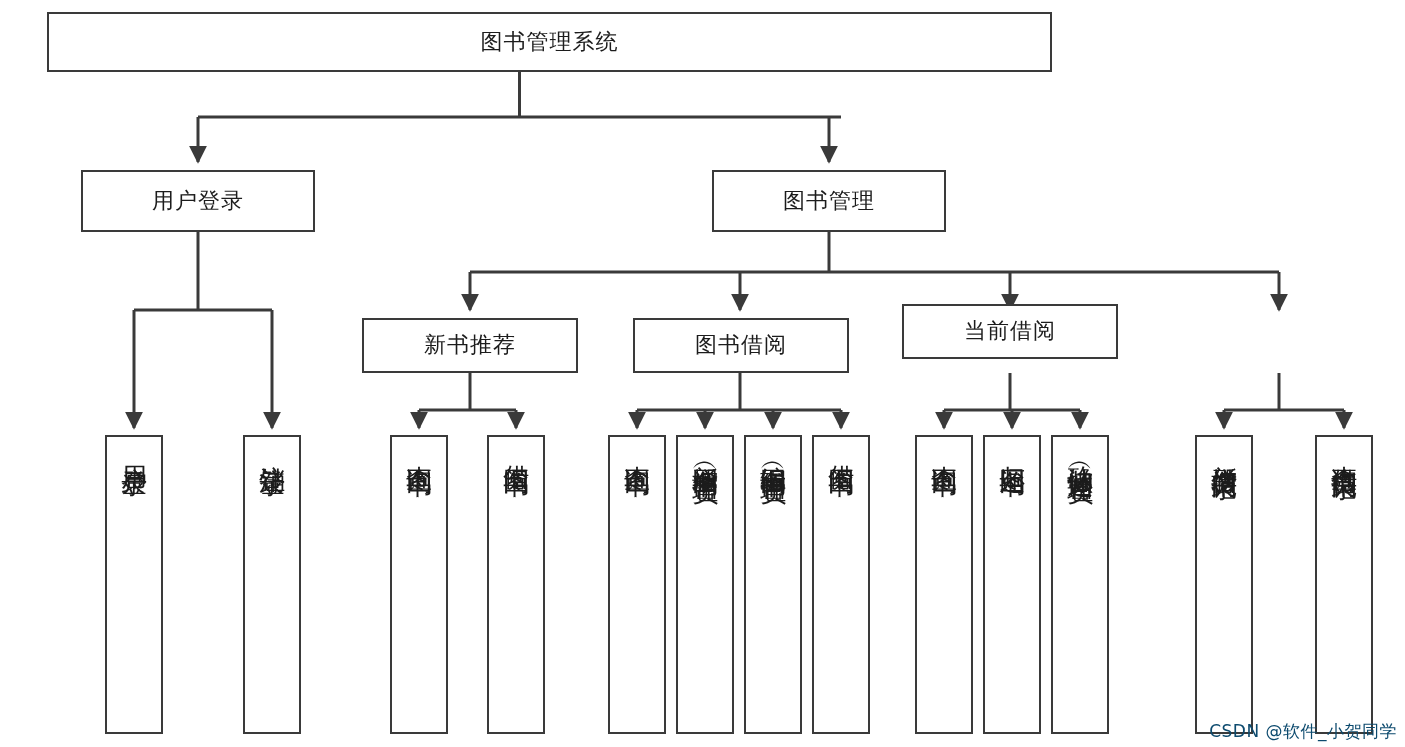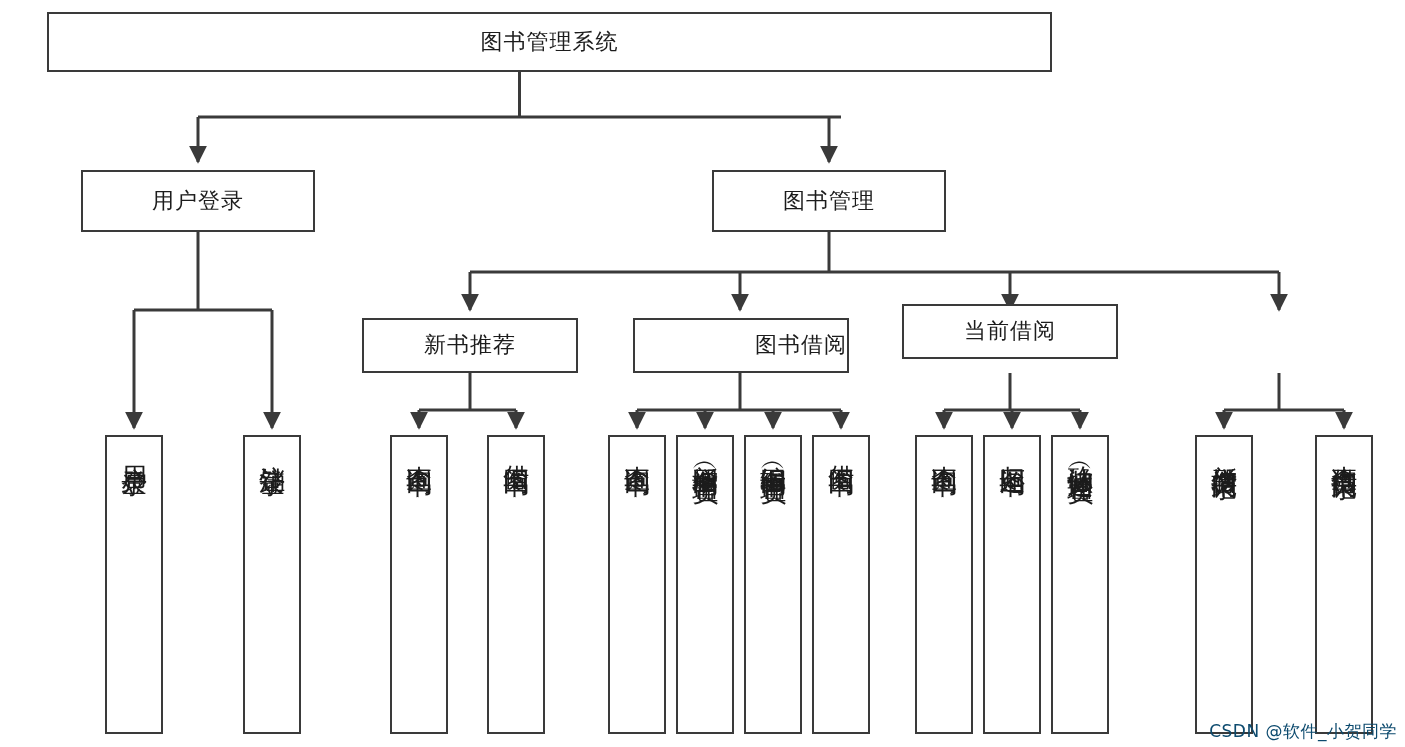--- a/index.html
+++ b/index.html
@@ -122,21 +122,21 @@
   <div class="node horiz" style="left:81px; top:170px; width:234px; height:62px;">
     <span>用户登录</span>
   </div>
   <div class="node horiz" style="left:712px; top:170px; width:234px; height:62px;">
     <span>图书管理</span>
   </div>
 
   <div class="node horiz" style="left:362px; top:318px; width:216px; height:55px;">
     <span>新书推荐</span>
   </div>
-  <div class="node horiz" style="left:633px; top:318px; width:216px; height:55px;justify-content:flex-end;">
+  <div class="node horiz" style="left:633px; top:318px; width:216px; height:55px;">
     <span>图书借阅</span>
   </div>
   <div class="node horiz" style="left:902px; top:304px; width:216px; height:55px;">
     <span>当前借阅</span>
   </div>
 
   <div class="node vert" style="left:105px; top:435px; width:58px; height:299px;">
     <span class="vtext">用户登录</span>
   </div>
   <div class="node vert" style="left:243px; top:435px; width:58px; height:299px;">

